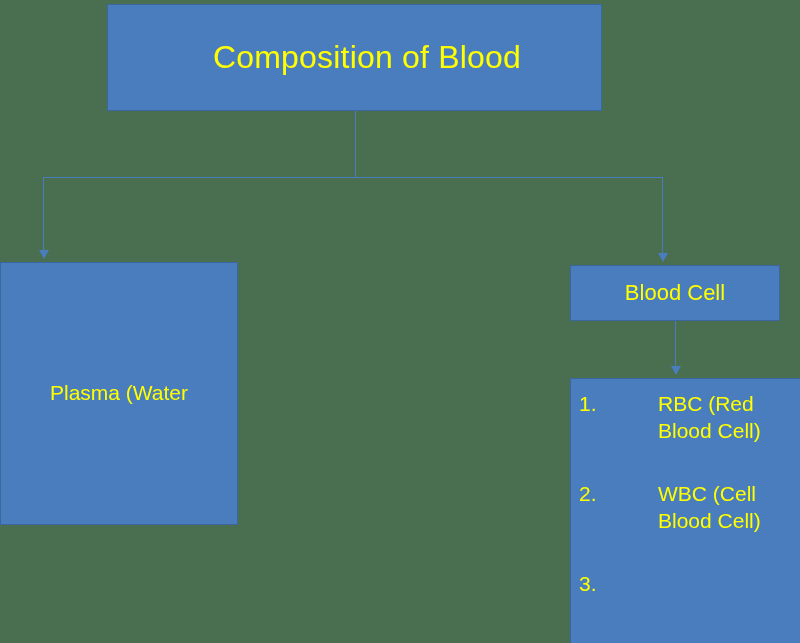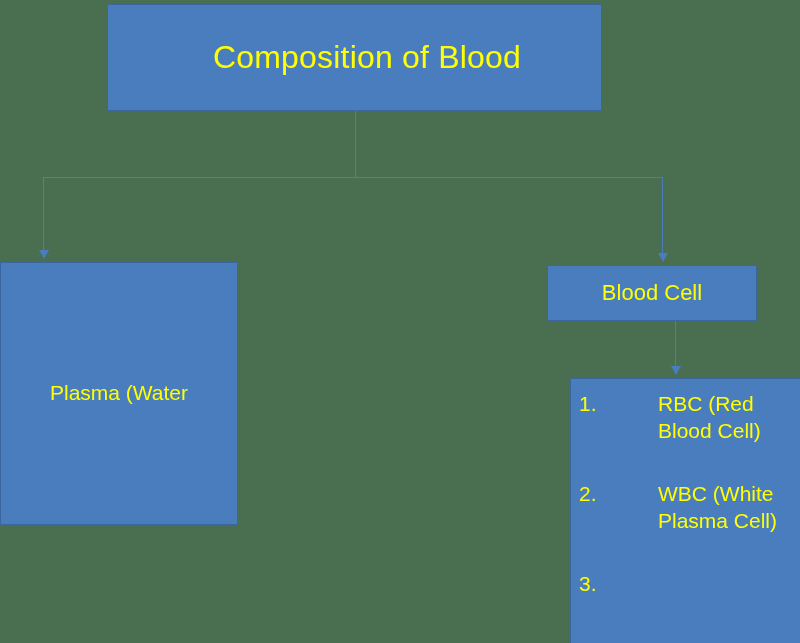--- a/index.html
+++ b/index.html
@@ -51,21 +51,21 @@
     top: 262px;
     width: 238px;
     height: 263px;
     font-size: 21px;
     padding: 0 14px;
   }
   #node-plasma .txt { display: block; }
 
   
   #node-bloodcell {
-    left: 547px;
+    left: 570px;
     top: 265px;
     width: 210px;
     height: 56px;
     font-size: 22px;
   }
 
   
   #node-bloodlist {
     left: 570px;
     top: 378px;
@@ -153,21 +153,21 @@
 
   <div class="node" id="node-bloodlist">
 
     <div class="list-item">
       <span class="num">1.</span>
       <span class="body">RBC (Red Blood Cell)</span>
     </div>
 
     <div class="list-item">
       <span class="num">2.</span>
-      <span class="body">WBC (White Plasma Cell)</span>
+      <span class="body">WBC (Cell Blood Cell)</span>
     </div>
 
     <div class="list-item">
       <span class="num">3.</span>
     </div>
 
   </div>
 
 </div>
 

